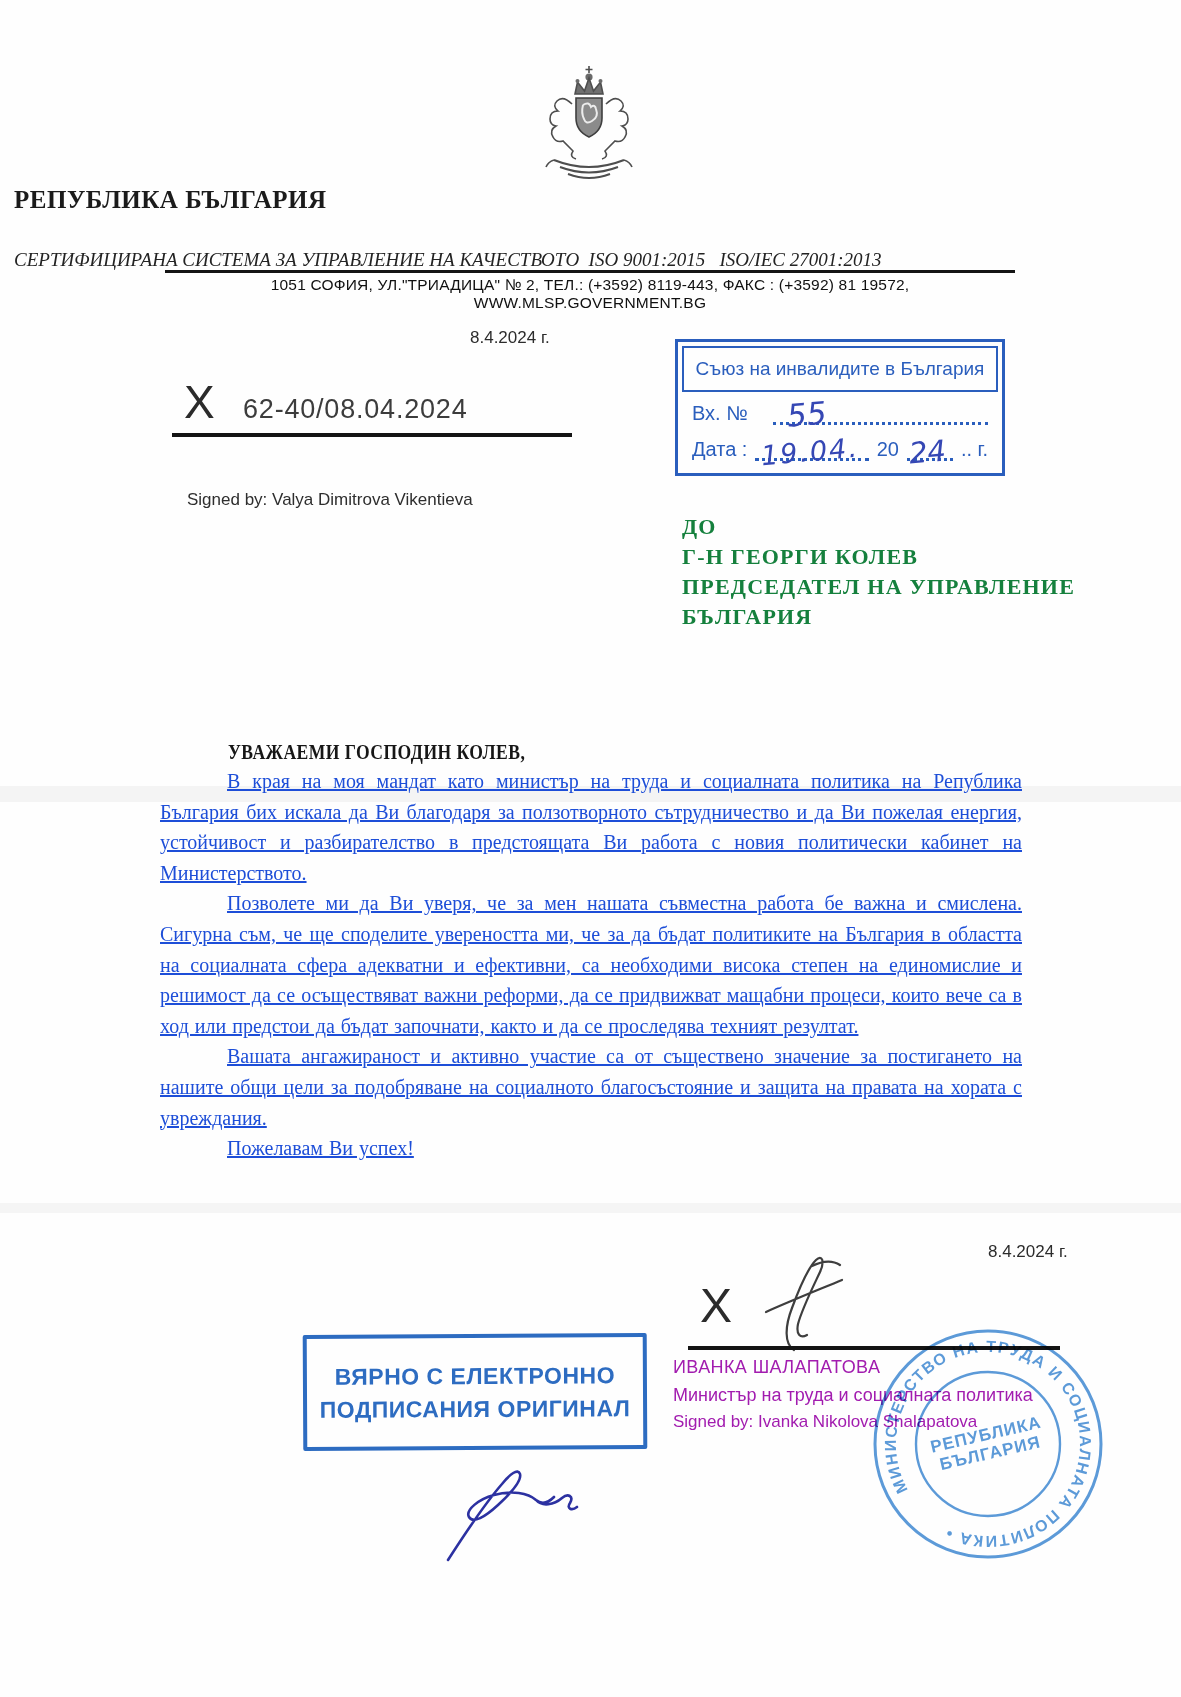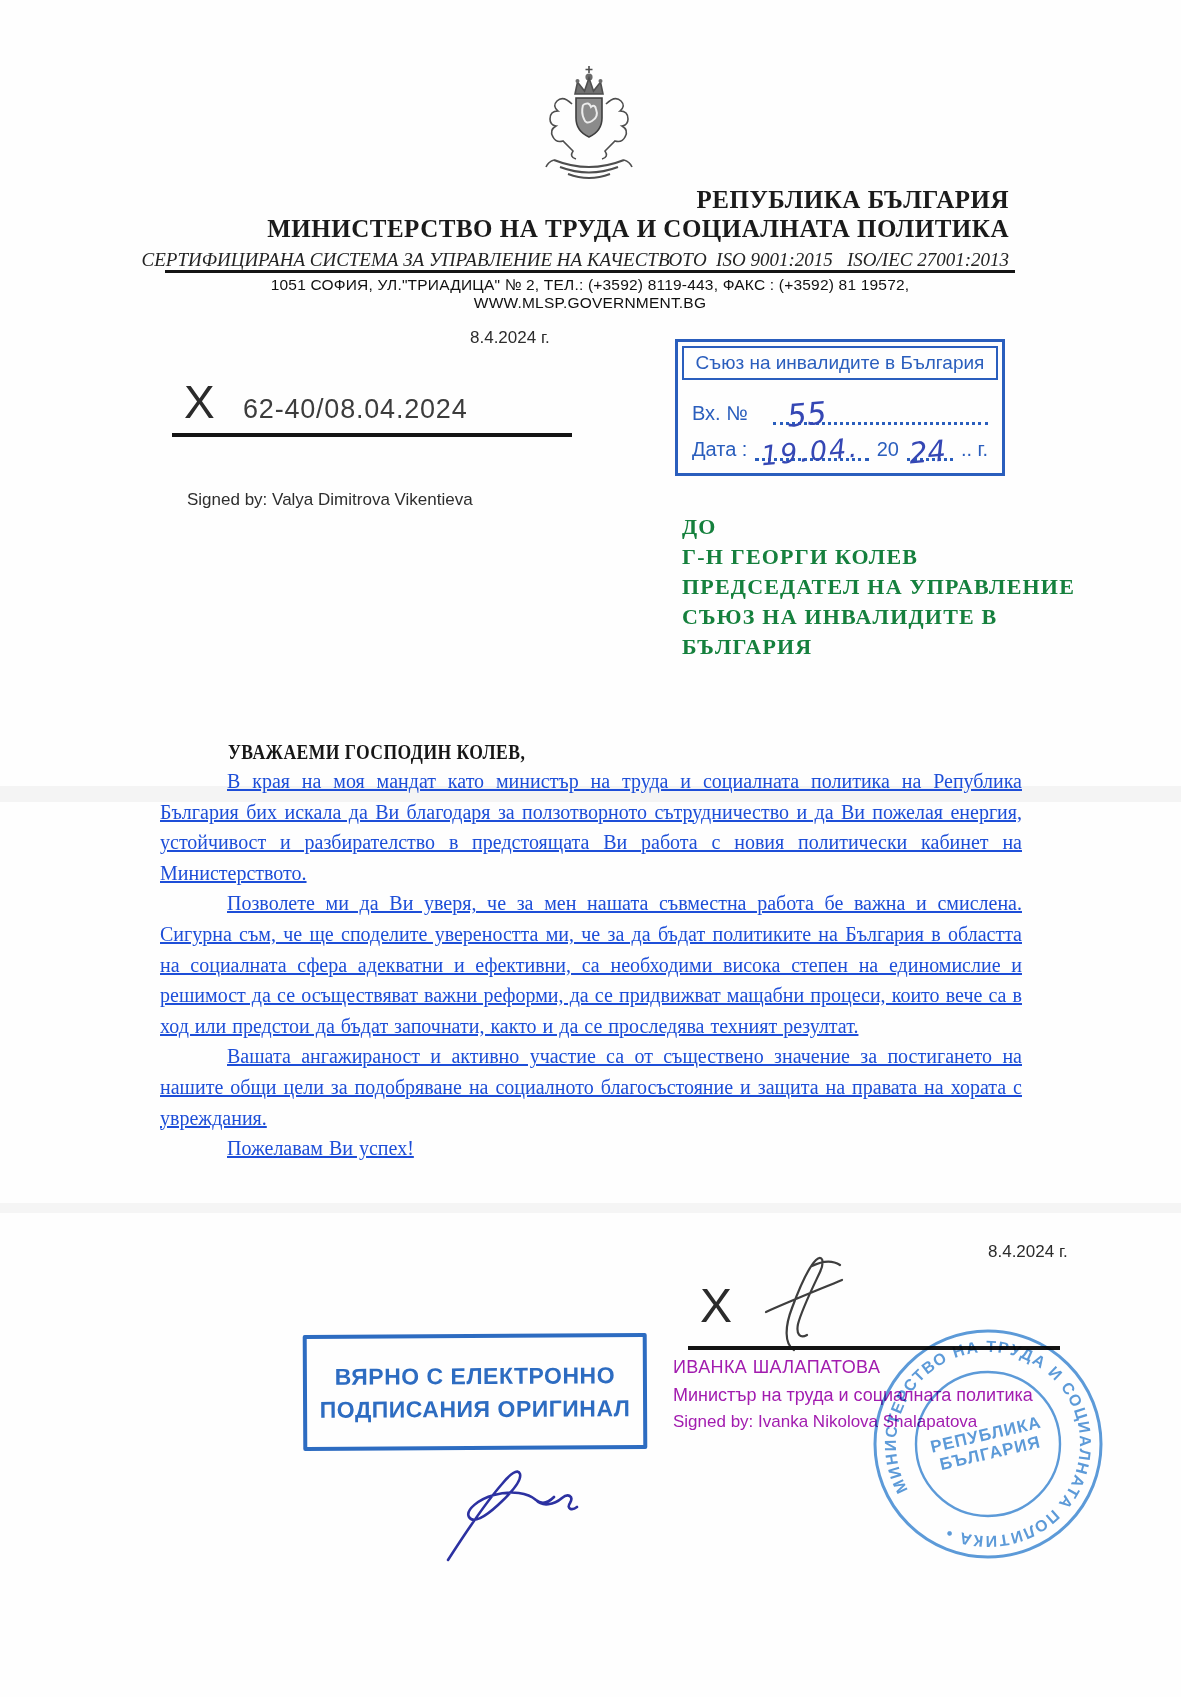--- a/index.html
+++ b/index.html
@@ -1,19 +1,19 @@
 <!DOCTYPE html>
 <html><head>
 <meta charset="utf-8">
 <style>
   html,body{margin:0;padding:0;background:#ffffff;}
   .page{position:relative;width:1181px;height:1697px;background:#fefefe;overflow:hidden;
         font-family:"Liberation Serif",serif;color:#151515;}
   .abs{position:absolute;}
-  .center-line{left:3px;width:1006px;text-align:right;}
+  .center-line{left:14px;width:1006px;text-align:left;}
   
   .republic{top:186px;font:bold 25px/28px "Liberation Serif",serif;letter-spacing:.5px;color:#1b1b1b;}
   .ministry{top:215px;font:bold 25px/28px "Liberation Serif",serif;letter-spacing:.5px;color:#1b1b1b;}
   .certline{top:249px;font:italic 19px/22px "Liberation Serif",serif;color:#232323;white-space:pre;}
   .rule{background:#141414;}
   .rule-top{left:165px;top:270px;width:850px;height:3px;}
   .addressline{top:276px;left:165px;width:850px;text-align:center;
         font:15.5px/18px "Liberation Sans",sans-serif;letter-spacing:.2px;color:#101010;}
   
   .date-txt{font:17px/20px "Liberation Sans",sans-serif;color:#2c2c2c;}
@@ -24,21 +24,21 @@
   .xmark2{left:700px;top:1281px;font-size:48px;line-height:50px;}
   .refnum{left:243px;top:394px;font:27px/30px "Liberation Sans",sans-serif;color:#3c3c3c;letter-spacing:.8px;}
   .sign-rule1{left:172px;top:433px;width:400px;height:4px;}
   .sign-rule2{left:688px;top:1346px;width:372px;height:4px;}
   .signedby{font:17px/20px "Liberation Sans",sans-serif;color:#2e2e2e;}
   .signedby1{left:187px;top:490px;}
   
   .intake{left:675px;top:339px;width:330px;height:137px;border:3px solid #2a5ebe;
           box-sizing:border-box;mix-blend-mode:multiply;background:rgba(255,255,255,0);}
   .intake-title{position:absolute;left:4px;right:4px;top:4px;border:2px solid #2a5ebe;
-          text-align:center;font:500 19px/26px "Liberation Sans",sans-serif;color:#2a5ebe;padding:2px 0;}
+          text-align:center;font:500 19px/26px "Liberation Sans",sans-serif;color:#2a5ebe;padding:8px 0;}
   .intake-row{position:absolute;left:14px;right:14px;display:flex;align-items:flex-end;gap:8px;
           font:500 20px/24px "Liberation Sans",sans-serif;color:#2a5ebe;}
   .intake-row1{top:58px;gap:25px;}
   .intake-row2{top:94px;}
   .leader{flex:1;border-bottom:3px dotted #2a5ebe;position:relative;height:22px;}
   .leader-short{width:46px;border-bottom:3px dotted #2a5ebe;position:relative;height:22px;}
   .hand{position:absolute;font-family:"DejaVu Sans",sans-serif;font-style:italic;color:#3547b5;
         transform:rotate(-5deg);white-space:nowrap;}
   .hand-55{left:14px;bottom:-4px;font-size:31px;}
   .hand-1904{left:6px;bottom:-6px;font-size:27px;letter-spacing:2px;}
@@ -86,21 +86,20 @@
       <path d="M48,34 h26 v20 q0,13 -13,19 q-13,-6 -13,-19 z" fill="#8b8b8b" stroke="#3f3f3f"></path>
       <path d="M55,41 q6,-4 8,2 q4,-3 5,2 q3,8 -4,12 q-6,4 -8,-2 q-3,-6 -1,-14" stroke="#ececec" stroke-width="2"></path>
       <path d="M44,40 q-9,-9 -15,-3 q-5,5 1,10 q-8,0 -8,8 q0,6 6,7 q-7,4 -3,11 q3,6 10,4 l10,10 q-4,6 3,8"></path>
       <path d="M78,40 q9,-9 15,-3 q5,5 -1,10 q8,0 8,8 q0,6 -6,7 q7,4 3,11 q-3,6 -10,4 l-10,10 q4,6 -3,8"></path>
       <path d="M26,96 q35,14 70,0 M32,103 q29,11 58,0 M40,110 q21,8 42,0" stroke-width="2"></path>
       <path d="M26,96 q-6,2 -8,7 M96,96 q6,2 8,7"></path>
     </g>
   </svg>
 
   <div class="abs center-line republic">РЕПУБЛИКА БЪЛГАРИЯ</div>
-  <div class="abs center-line ministry">МИНИСТЕРСТВО НА ТРУДА И СОЦИАЛНАТА ПОЛИТИКА</div>
   <div class="abs center-line certline">СЕРТИФИЦИРАНА СИСТЕМА ЗА УПРАВЛЕНИЕ НА КАЧЕСТВОТО  ISO 9001:2015   ISO/IEC 27001:2013</div>
   <div class="abs rule rule-top"></div>
   <div class="abs addressline">1051 СОФИЯ, УЛ."ТРИАДИЦА" № 2, ТЕЛ.: (+3592) 8119-443, ФАКС : (+3592) 81 19572, WWW.MLSP.GOVERNMENT.BG</div>
 
   <div class="abs date-txt date-top">8.4.2024 г.</div>
 
   <div class="abs intake">
     <div class="intake-title">Съюз на инвалидите в България</div>
     <div class="intake-row intake-row1">
       <span>Вх. №</span>
@@ -123,21 +122,20 @@
 
   <div class="abs xmark xmark1">X</div>
   <div class="abs refnum">62-40/08.04.2024</div>
   <div class="abs rule sign-rule1"></div>
   <div class="abs signedby signedby1">Signed by: Valya Dimitrova Vikentieva</div>
 
   <div class="abs addressee">
     <div>ДО</div>
     <div>Г-Н ГЕОРГИ КОЛЕВ</div>
     <div>ПРЕДСЕДАТЕЛ НА УПРАВЛЕНИЕ</div>
-    <div>СЪЮЗ НА ИНВАЛИДИТЕ В</div>
     <div>БЪЛГАРИЯ</div>
   </div>
 
   <div class="abs streak streak1"></div>
   <div class="abs streak streak2"></div>
 
   <div class="abs salutation">УВАЖАЕМИ ГОСПОДИН КОЛЕВ,</div>
   <div class="abs letter-body">
     <p>В края на моя мандат като министър на труда и социалната политика на Република България бих искала да Ви благодаря за ползотворното сътрудничество и да Ви пожелая енергия, устойчивост и разбирателство в предстоящата Ви работа с новия политически кабинет на Министерството.</p>
     <p>Позволете ми да Ви уверя, че за мен нашата съвместна работа бе важна и смислена. Сигурна съм, че ще споделите увереността ми, че за да бъдат политиките на България в областта на социалната сфера адекватни и ефективни, са необходими висока степен на единомислие и решимост да се осъществяват важни реформи, да се придвижват мащабни процеси, които вече са в ход или предстои да бъдат започнати, както и да се проследява техният резултат.</p>

